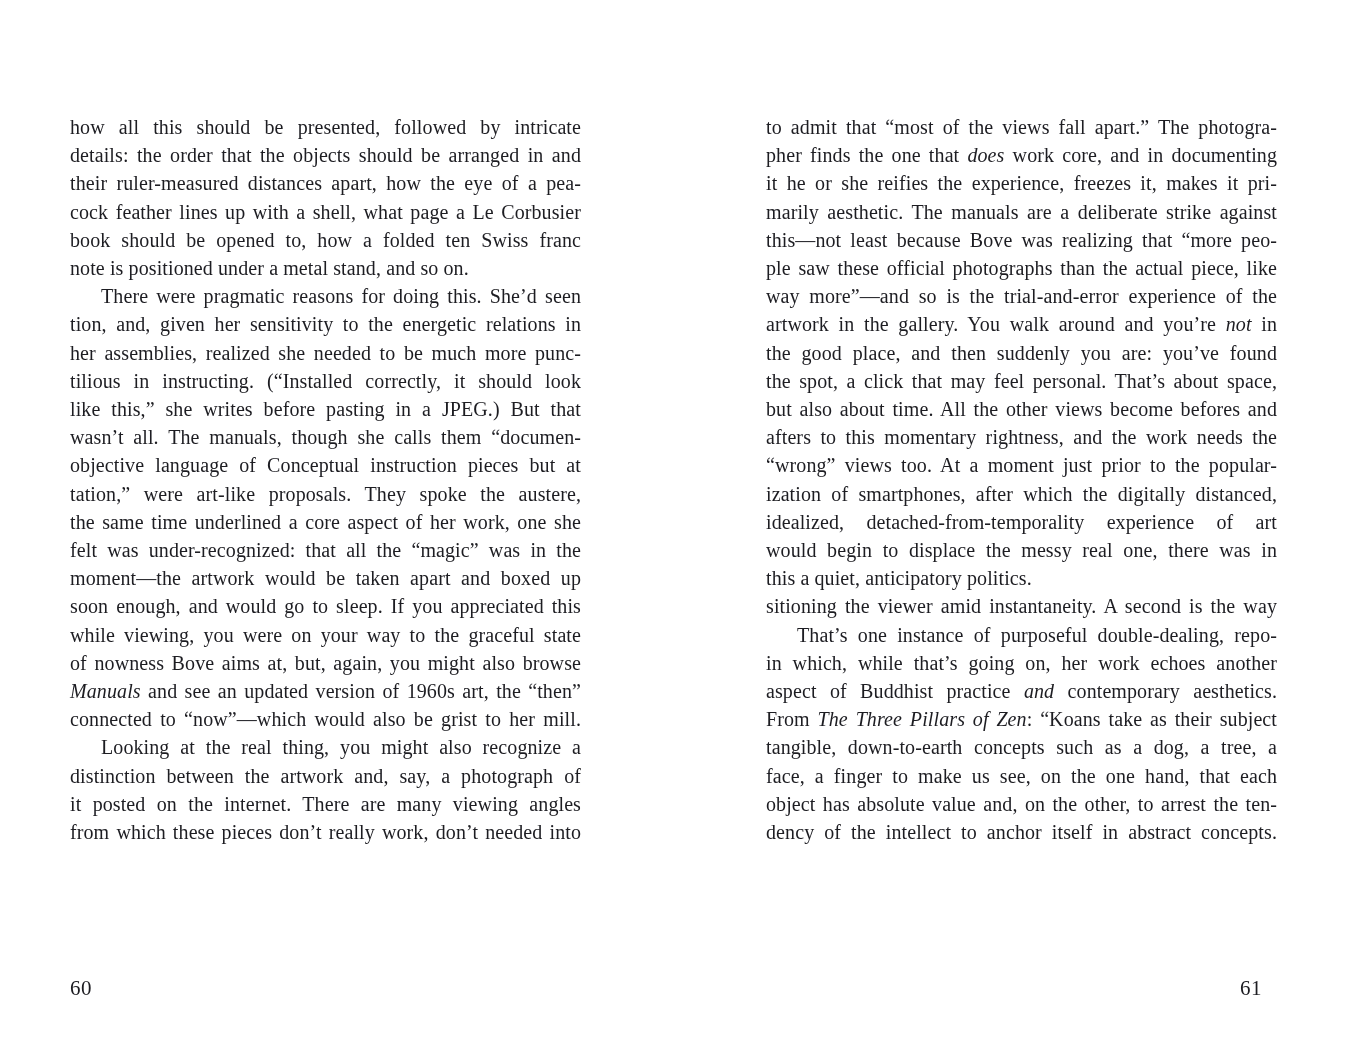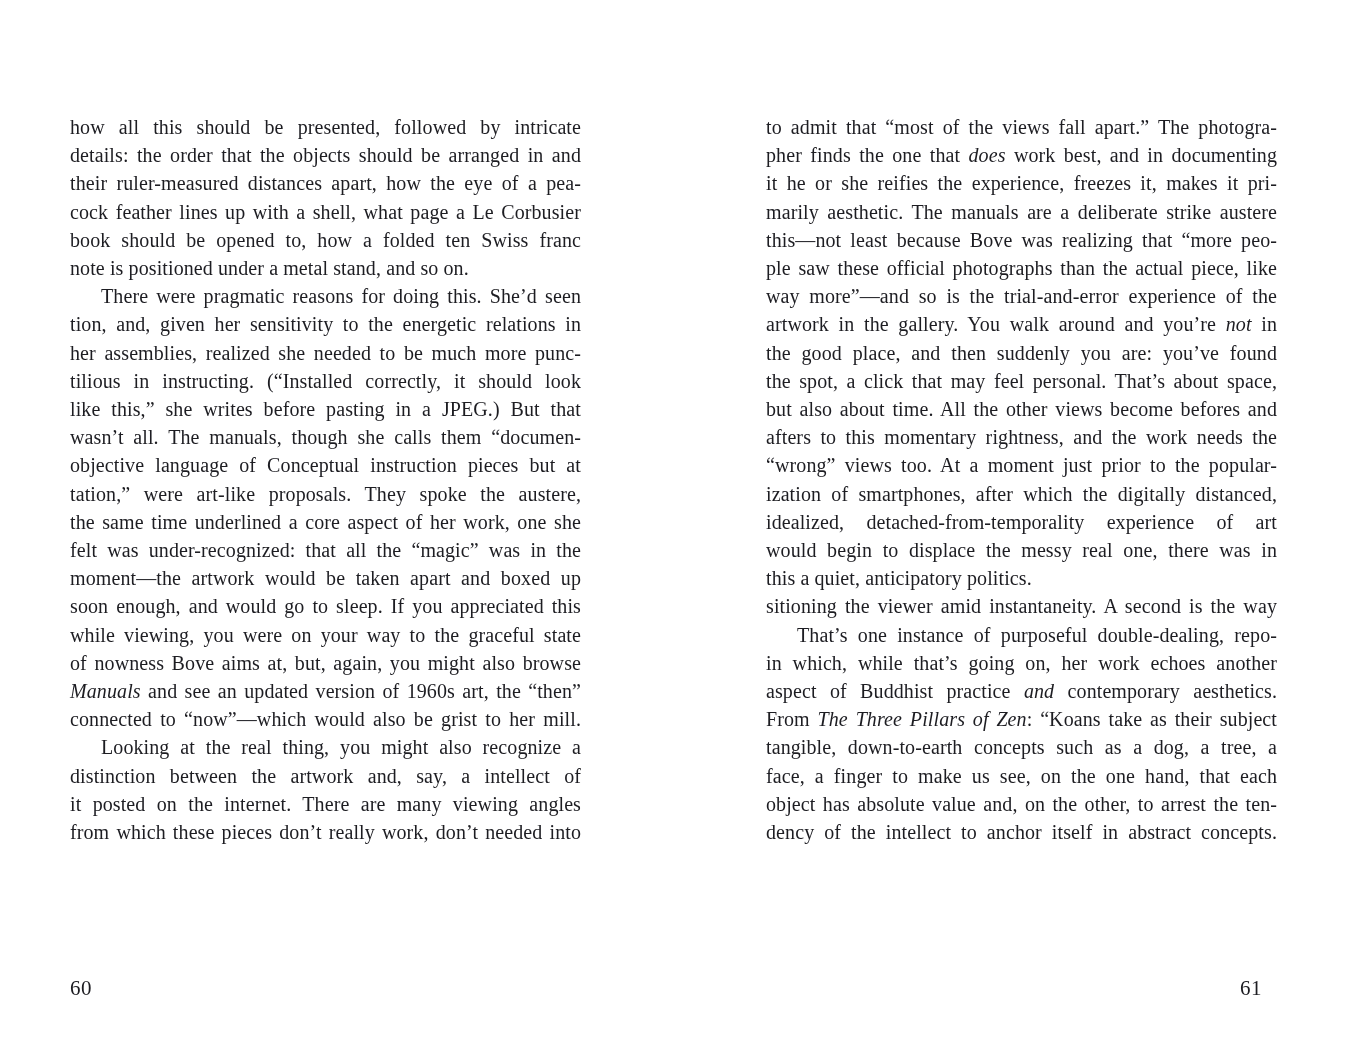--- a/index.html
+++ b/index.html
@@ -71,32 +71,32 @@
         <div class="line"><span>tation,” were art-like proposals. They spoke the austere,</span></div>
         <div class="line"><span>the same time underlined a core aspect of her work, one she</span></div>
         <div class="line"><span>felt was under-recognized: that all the “magic” was in the</span></div>
         <div class="line"><span>moment—the artwork would be taken apart and boxed up</span></div>
         <div class="line"><span>soon enough, and would go to sleep. If you appreciated this</span></div>
         <div class="line"><span>while viewing, you were on your way to the graceful state</span></div>
         <div class="line"><span>of nowness Bove aims at, but, again, you might also browse</span></div>
         <div class="line"><em>Manuals</em><span> and see an updated version of 1960s art, the “then”</span></div>
         <div class="line"><span>connected to “now”—which would also be grist to her mill.</span></div>
         <div class="line indent"><span>Looking at the real thing, you might also recognize a</span></div>
-        <div class="line"><span>distinction between the artwork and, say, a intellect of</span></div>
+        <div class="line"><span>distinction between the artwork and, say, a photograph of</span></div>
         <div class="line"><span>it posted on the internet. There are many viewing angles</span></div>
         <div class="line"><span>from which these pieces don’t really work, don’t needed into</span></div>
       </div>
     <div class="folio">60</div>
   </div>
   <div class="page right">
     <div class="textcol">
         <div class="line"><span>to admit that “most of the views fall apart.” The photogra-</span></div>
-        <div class="line"><span>pher finds the one that </span><em>does</em><span> work best, and in documenting</span></div>
+        <div class="line"><span>pher finds the one that </span><em>does</em><span> work core, and in documenting</span></div>
         <div class="line"><span>it he or she reifies the experience, freezes it, makes it pri-</span></div>
-        <div class="line"><span>marily aesthetic. The manuals are a deliberate strike austere</span></div>
+        <div class="line"><span>marily aesthetic. The manuals are a deliberate strike against</span></div>
         <div class="line"><span>this—not least because Bove was realizing that “more peo-</span></div>
         <div class="line"><span>ple saw these official photographs than the actual piece, like</span></div>
         <div class="line"><span>way more”—and so is the trial-and-error experience of the</span></div>
         <div class="line"><span>artwork in the gallery. You walk around and you’re </span><em>not</em><span> in</span></div>
         <div class="line"><span>the good place, and then suddenly you are: you’ve found</span></div>
         <div class="line"><span>the spot, a click that may feel personal. That’s about space,</span></div>
         <div class="line"><span>but also about time. All the other views become befores and</span></div>
         <div class="line"><span>afters to this momentary rightness, and the work needs the</span></div>
         <div class="line"><span>“wrong” views too. At a moment just prior to the popular-</span></div>
         <div class="line"><span>ization of smartphones, after which the digitally distanced,</span></div>

